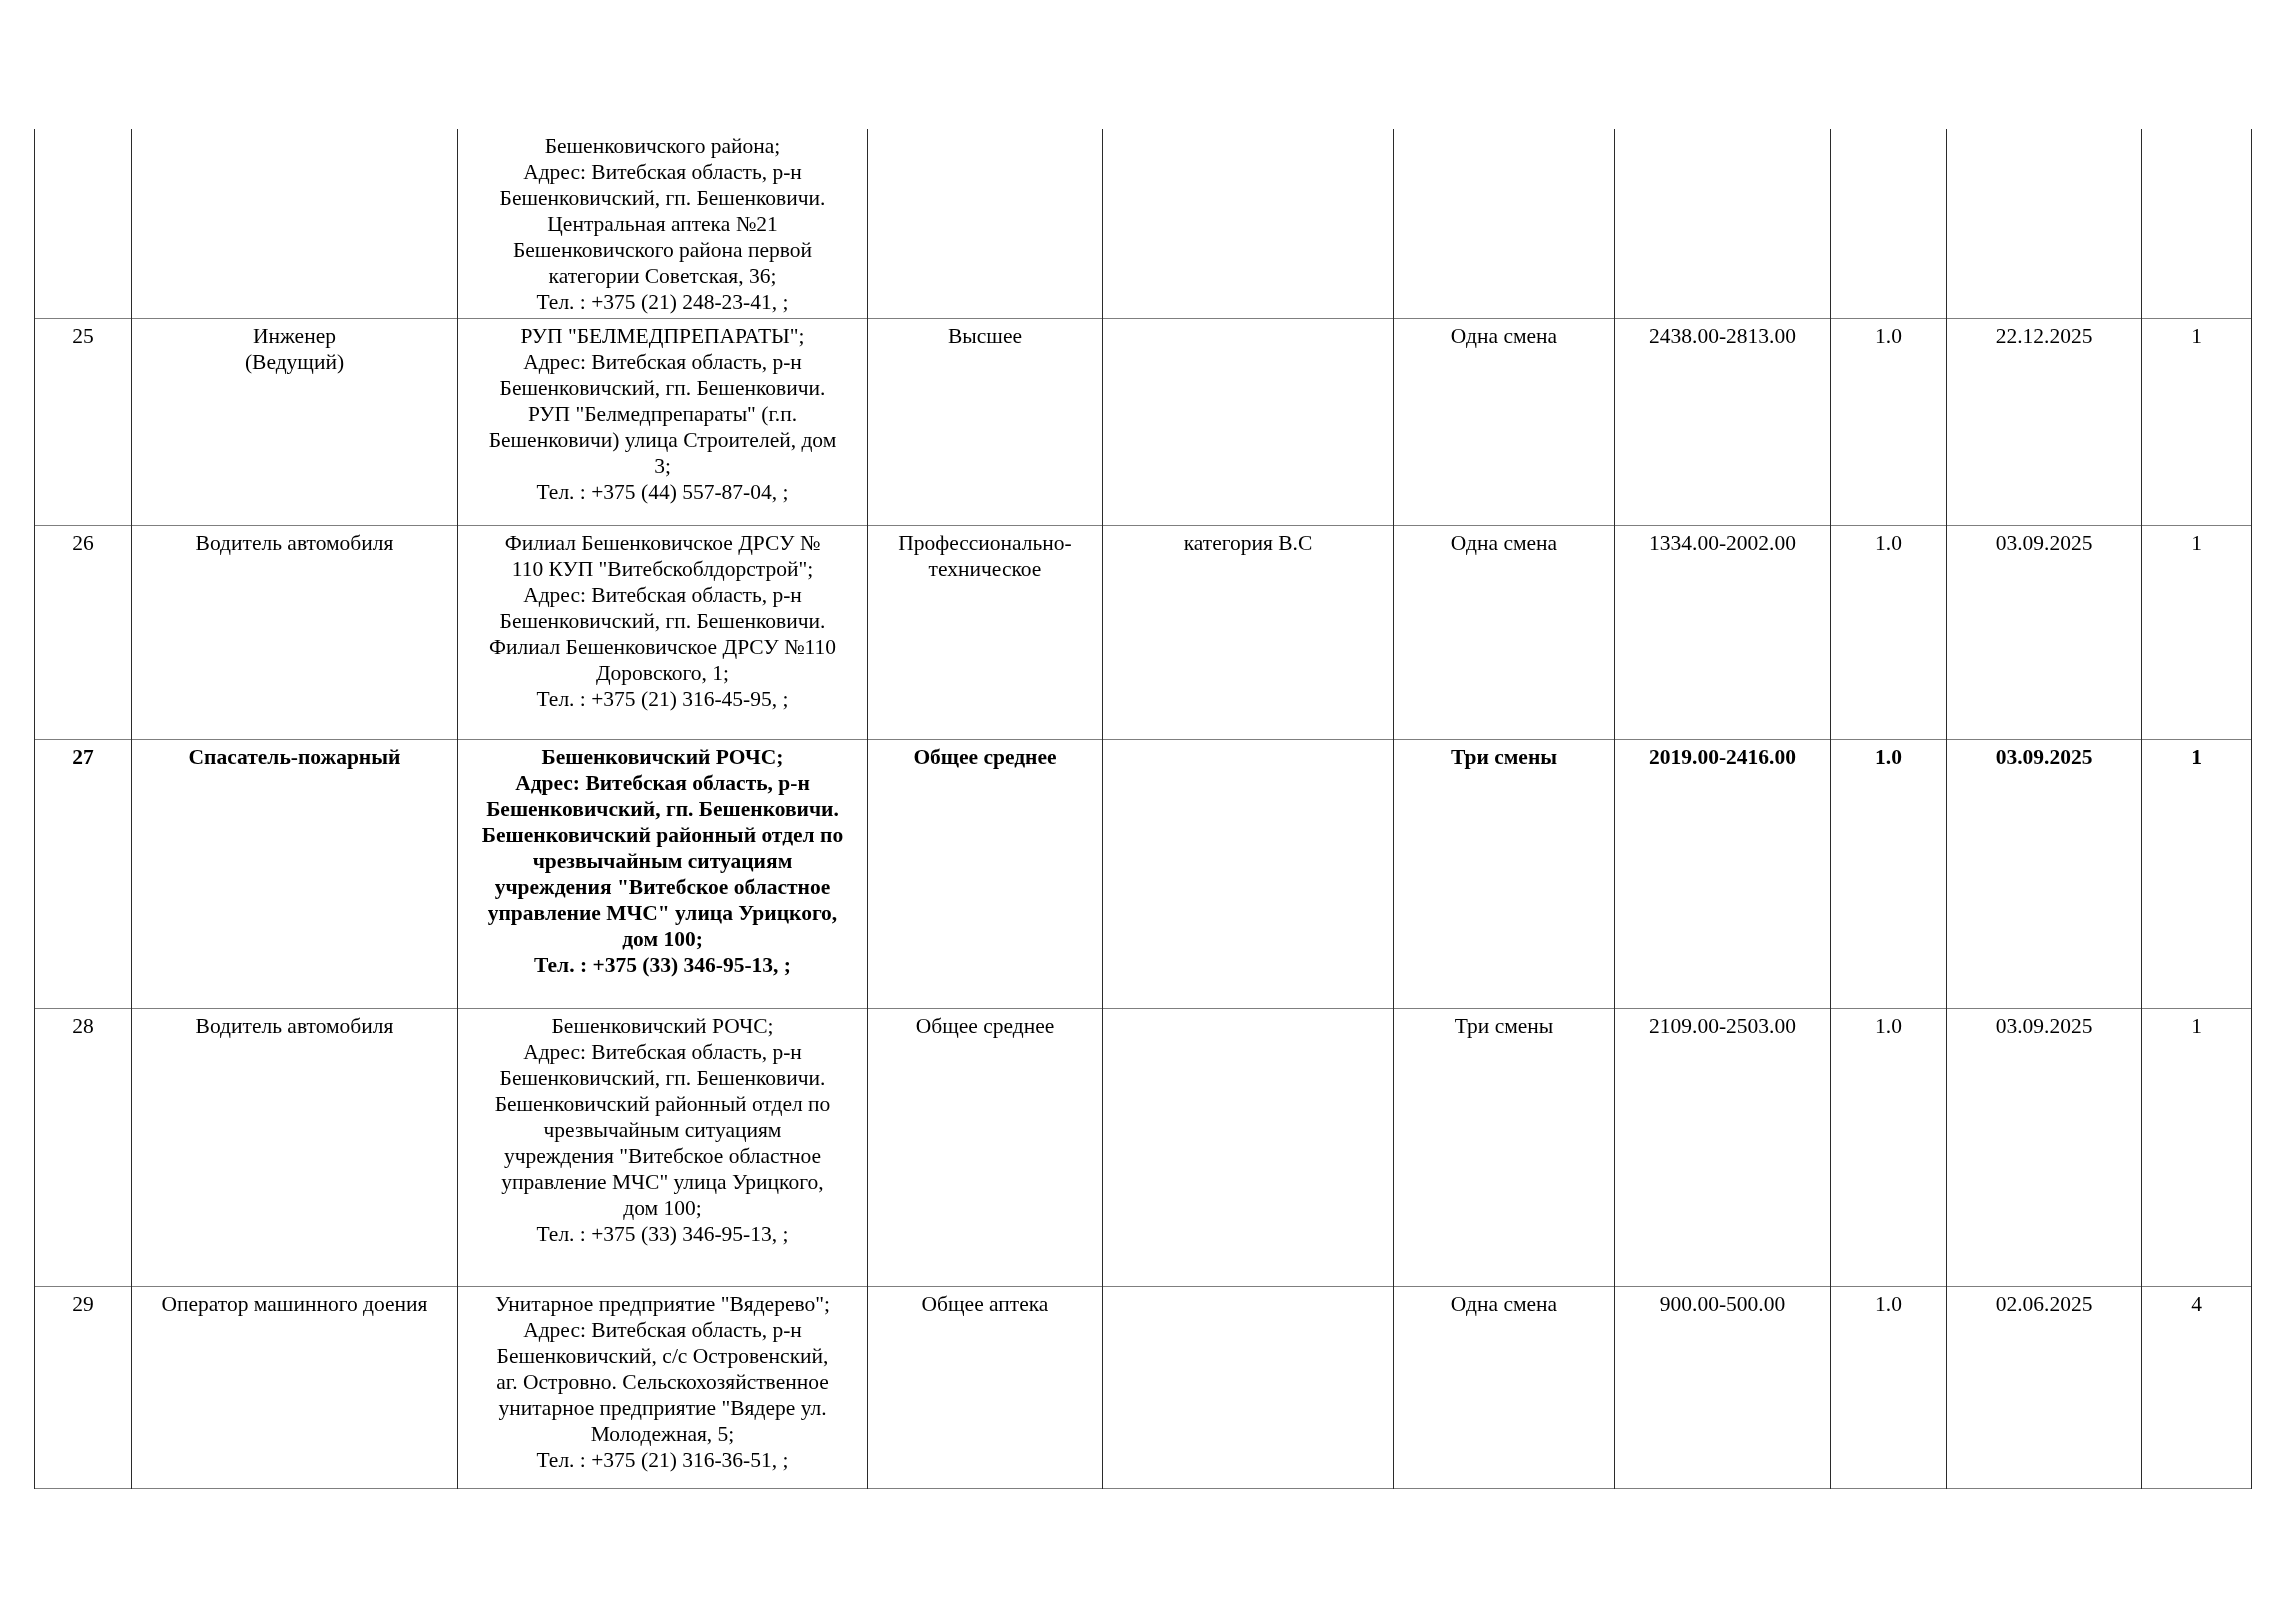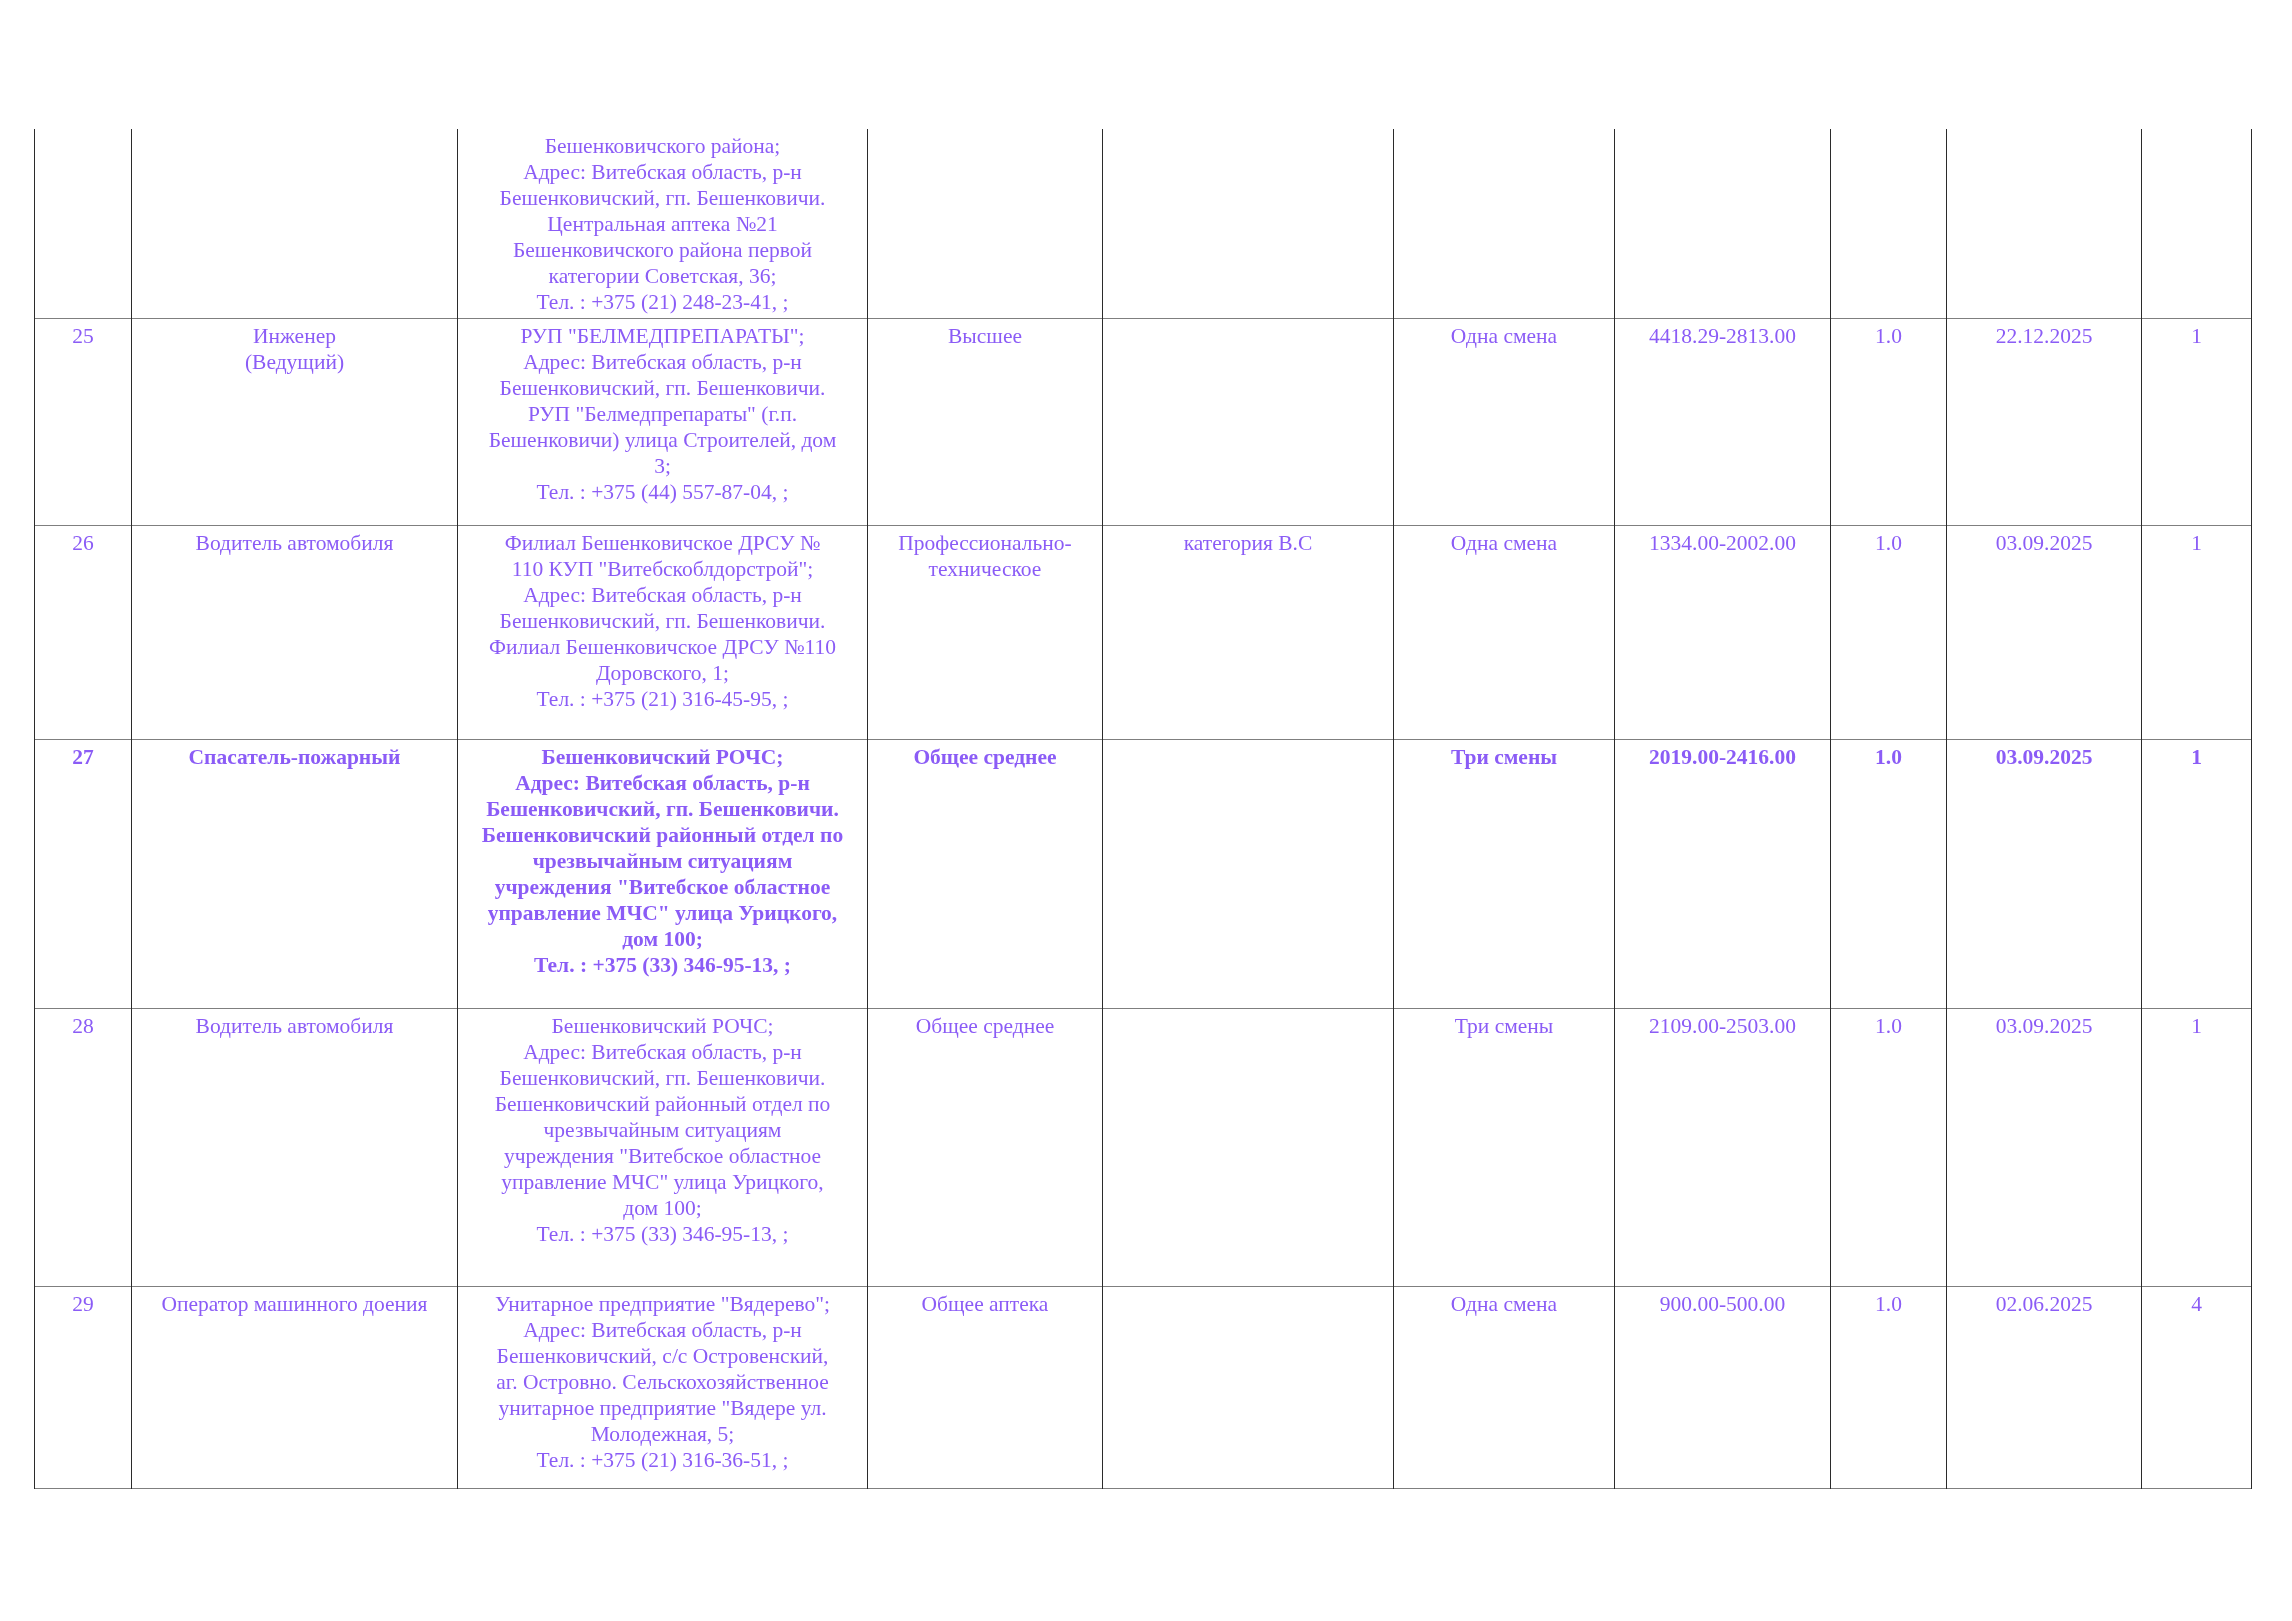--- a/index.html
+++ b/index.html
@@ -7,21 +7,21 @@
     padding: 0;
     background: #ffffff;
   }
   .page {
     position: relative;
     width: 2293px;
     height: 1622px;
     background: #ffffff;
     overflow: hidden;
     font-family: "Liberation Serif", "DejaVu Serif", serif;
-    color: #8b5cf6;
+    color: #000000;
   }
   table.vacancy-table {
     position: absolute;
     left: 34px;
     top: 129px;
     width: 2217px;
     border-collapse: collapse;
     table-layout: fixed;
   }
   table.vacancy-table tr {
@@ -98,21 +98,21 @@
         <td>РУП "БЕЛМЕДПРЕПАРАТЫ";
 Адрес: Витебская область, р-н
 Бешенковичский, гп. Бешенковичи.
 РУП "Белмедпрепараты" (г.п.
 Бешенковичи) улица Строителей, дом
 3;
 Тел. : +375 (44) 557-87-04, ;</td>
         <td>Высшее</td>
         <td></td>
         <td>Одна смена</td>
-        <td>4418.29-2813.00</td>
+        <td>2438.00-2813.00</td>
         <td>1.0</td>
         <td>22.12.2025</td>
         <td>1</td>
       </tr>
       <tr class="r2">
         <td>26</td>
         <td>Водитель автомобиля</td>
         <td>Филиал Бешенковичское ДРСУ №
 110 КУП "Витебскоблдорстрой";
 Адрес: Витебская область, р-н

